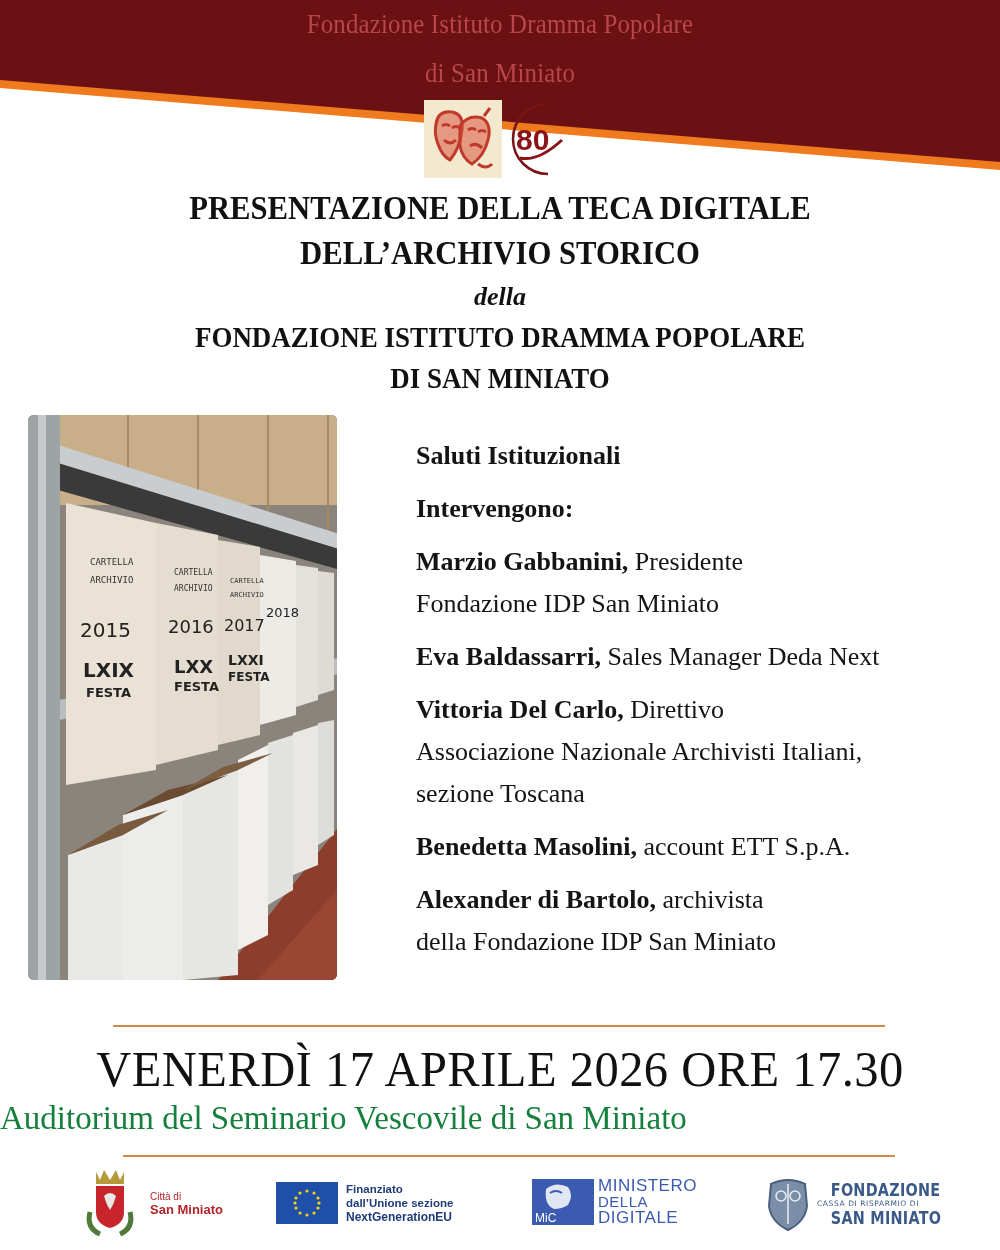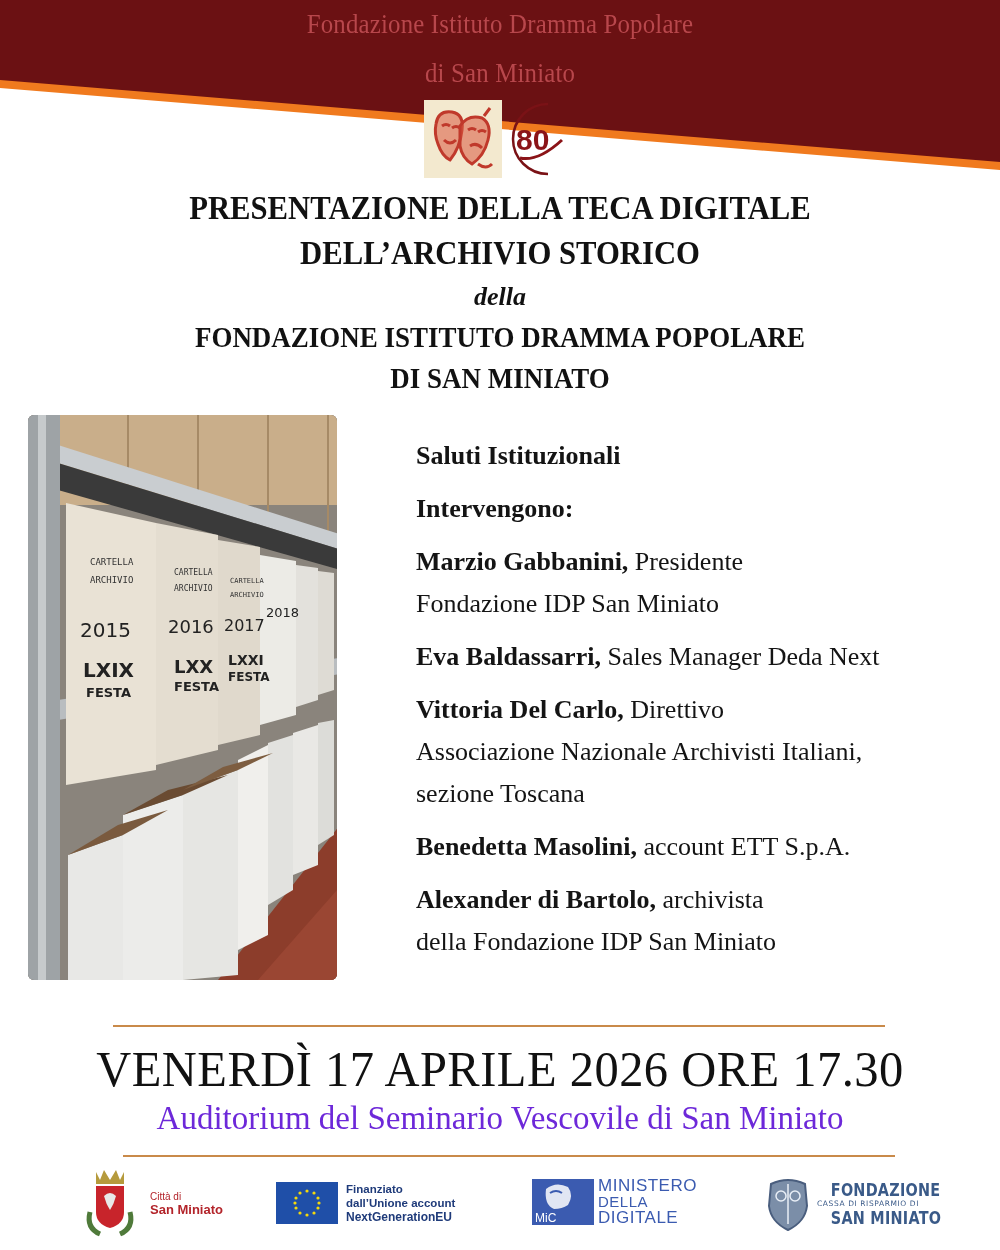--- a/index.html
+++ b/index.html
@@ -43,21 +43,21 @@
     .speakers { position: absolute; left: 416px; top: 435px; width: 575px; font-size: 26px; line-height: 42px; color: #141414; }
     .speakers .row { margin-bottom: 11px; }
     .speakers .b { font-weight: bold; }
     .speakers .line { display: block; white-space: nowrap; }
 
     
     .rule { position: absolute; height: 2px; background: #c98a4a; }
     .rule.top { left: 113px; width: 772px; top: 1025px; }
     .rule.bottom { left: 123px; width: 772px; top: 1155px; }
     .date { position: absolute; left: 0; top: 1040px; width: 1000px; text-align: center; font-size: 50px; letter-spacing: 0.5px; color: #111; transform: scaleX(0.97); }
-    .place { position: absolute; left: 0; top: 1100px; width: 1000px; text-align: center; font-size: 33px; color: #6d28d9; font-family: Liberation Serif, serif; }
+    .place { position: absolute; left: 0; top: 1100px; width: 1000px; text-align: left; font-size: 33px; color: #15803d; font-family: Liberation Serif, serif; }
 
     
     .footer { position: absolute; top: 1168px; left: 0; width: 1000px; height: 70px; }
     .flogo { position: absolute; display: flex; align-items: center; }
     .f-city { left: 82px; top: 0; }
     .f-city .txt { margin-left: 12px; font-family: "Liberation Sans", "DejaVu Sans", sans-serif; color: #b3242a; line-height: 13px; }
     .f-city .t1 { font-size: 10px; }
     .f-city .t2 { font-size: 13px; font-weight: bold; }
     .f-eu { left: 276px; top: 14px; }
     .f-eu .flag { width: 62px; height: 42px; background: #1f4fa8; position: relative; }
@@ -244,21 +244,21 @@
             <circle cx="24" cy="31" r="1.6"></circle>
             <circle cx="20" cy="26" r="1.6"></circle>
           <circle cx="19" cy="21" r="1.6"></circle>
             <circle cx="20" cy="16" r="1.6"></circle>
             <circle cx="24" cy="11" r="1.6"></circle>
         </g>
       </svg>
     </div>
     <div class="txt">
       <div class="t1">Finanziato</div>
-      <div class="t2">dall’Unione account</div>
+      <div class="t2">dall’Unione sezione</div>
       <div class="t3">NextGenerationEU</div>
     </div>
   </div>
 
   <div class="flogo f-mic">
     <div class="box">
       <svg width="50" height="46" viewBox="0 0 50 46">
         <path d="M14 10 Q24 2 36 8 Q42 16 36 26 Q30 30 22 30 Q12 26 14 10 Z" fill="#ffffff" fill-opacity="0.85"></path>
         <path d="M18 14 q6 -4 12 0" stroke="#3b5bb0" stroke-width="2" fill="none"></path>
         <text x="3" y="43" font-family="Liberation Sans, sans-serif" font-size="12" fill="#fff">MiC</text>

